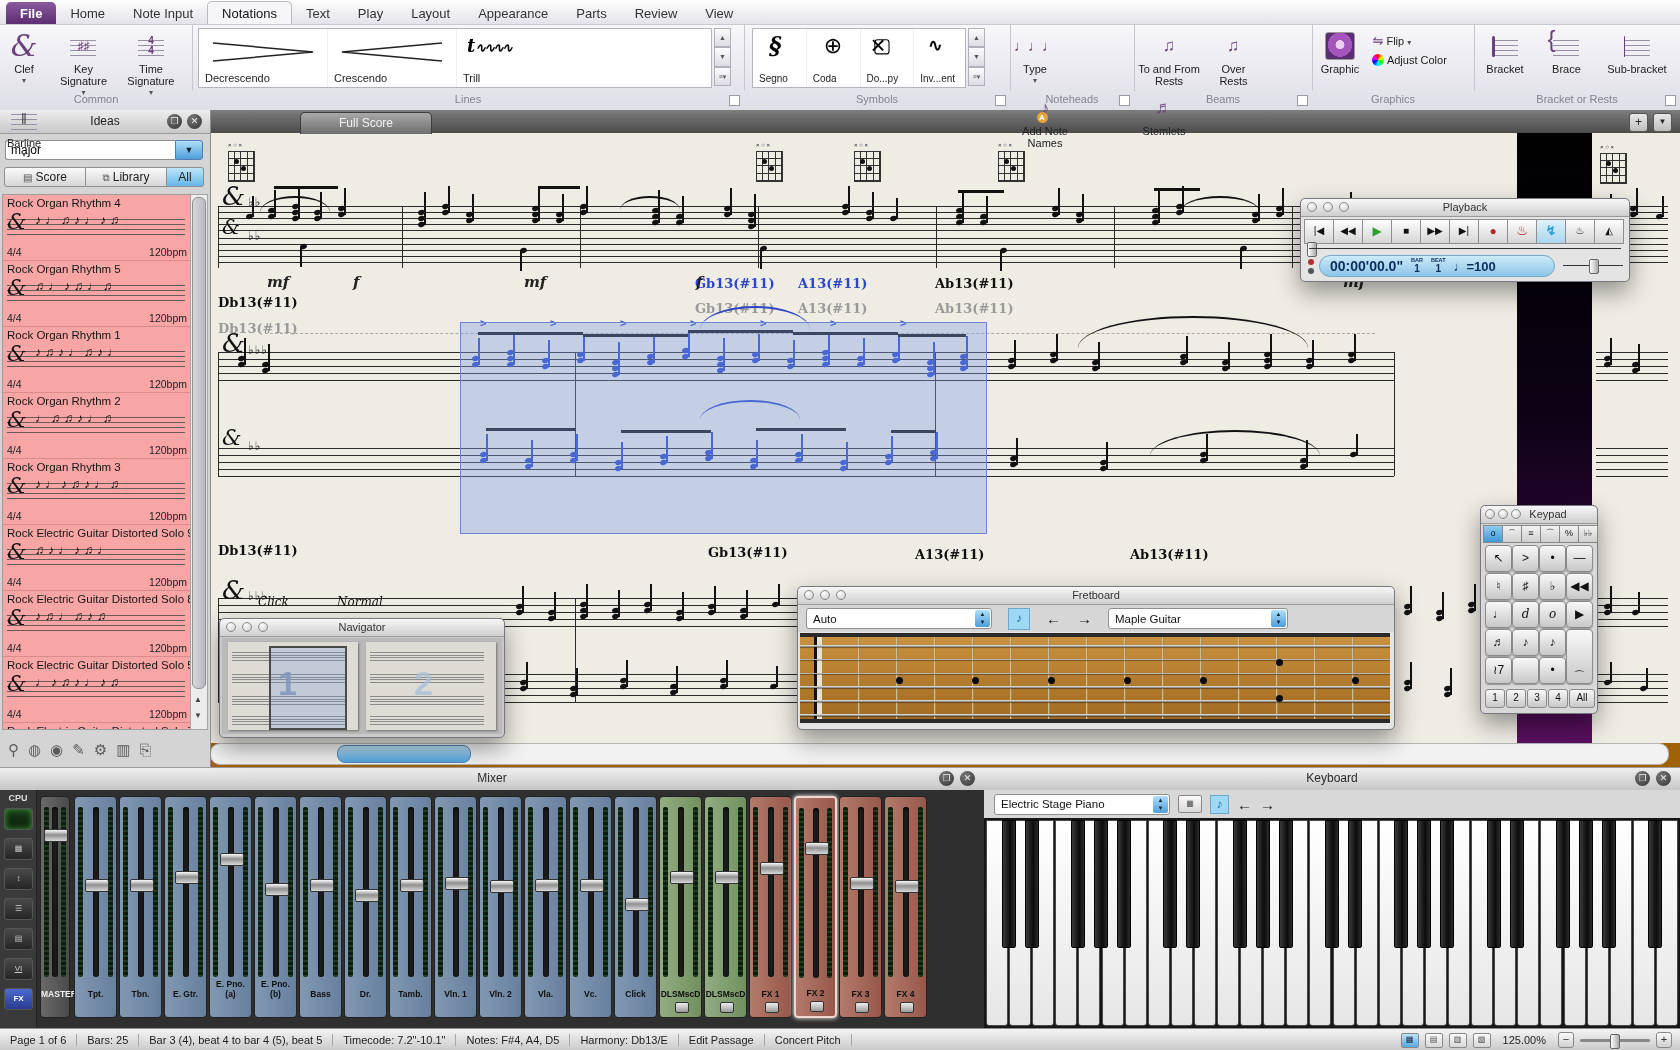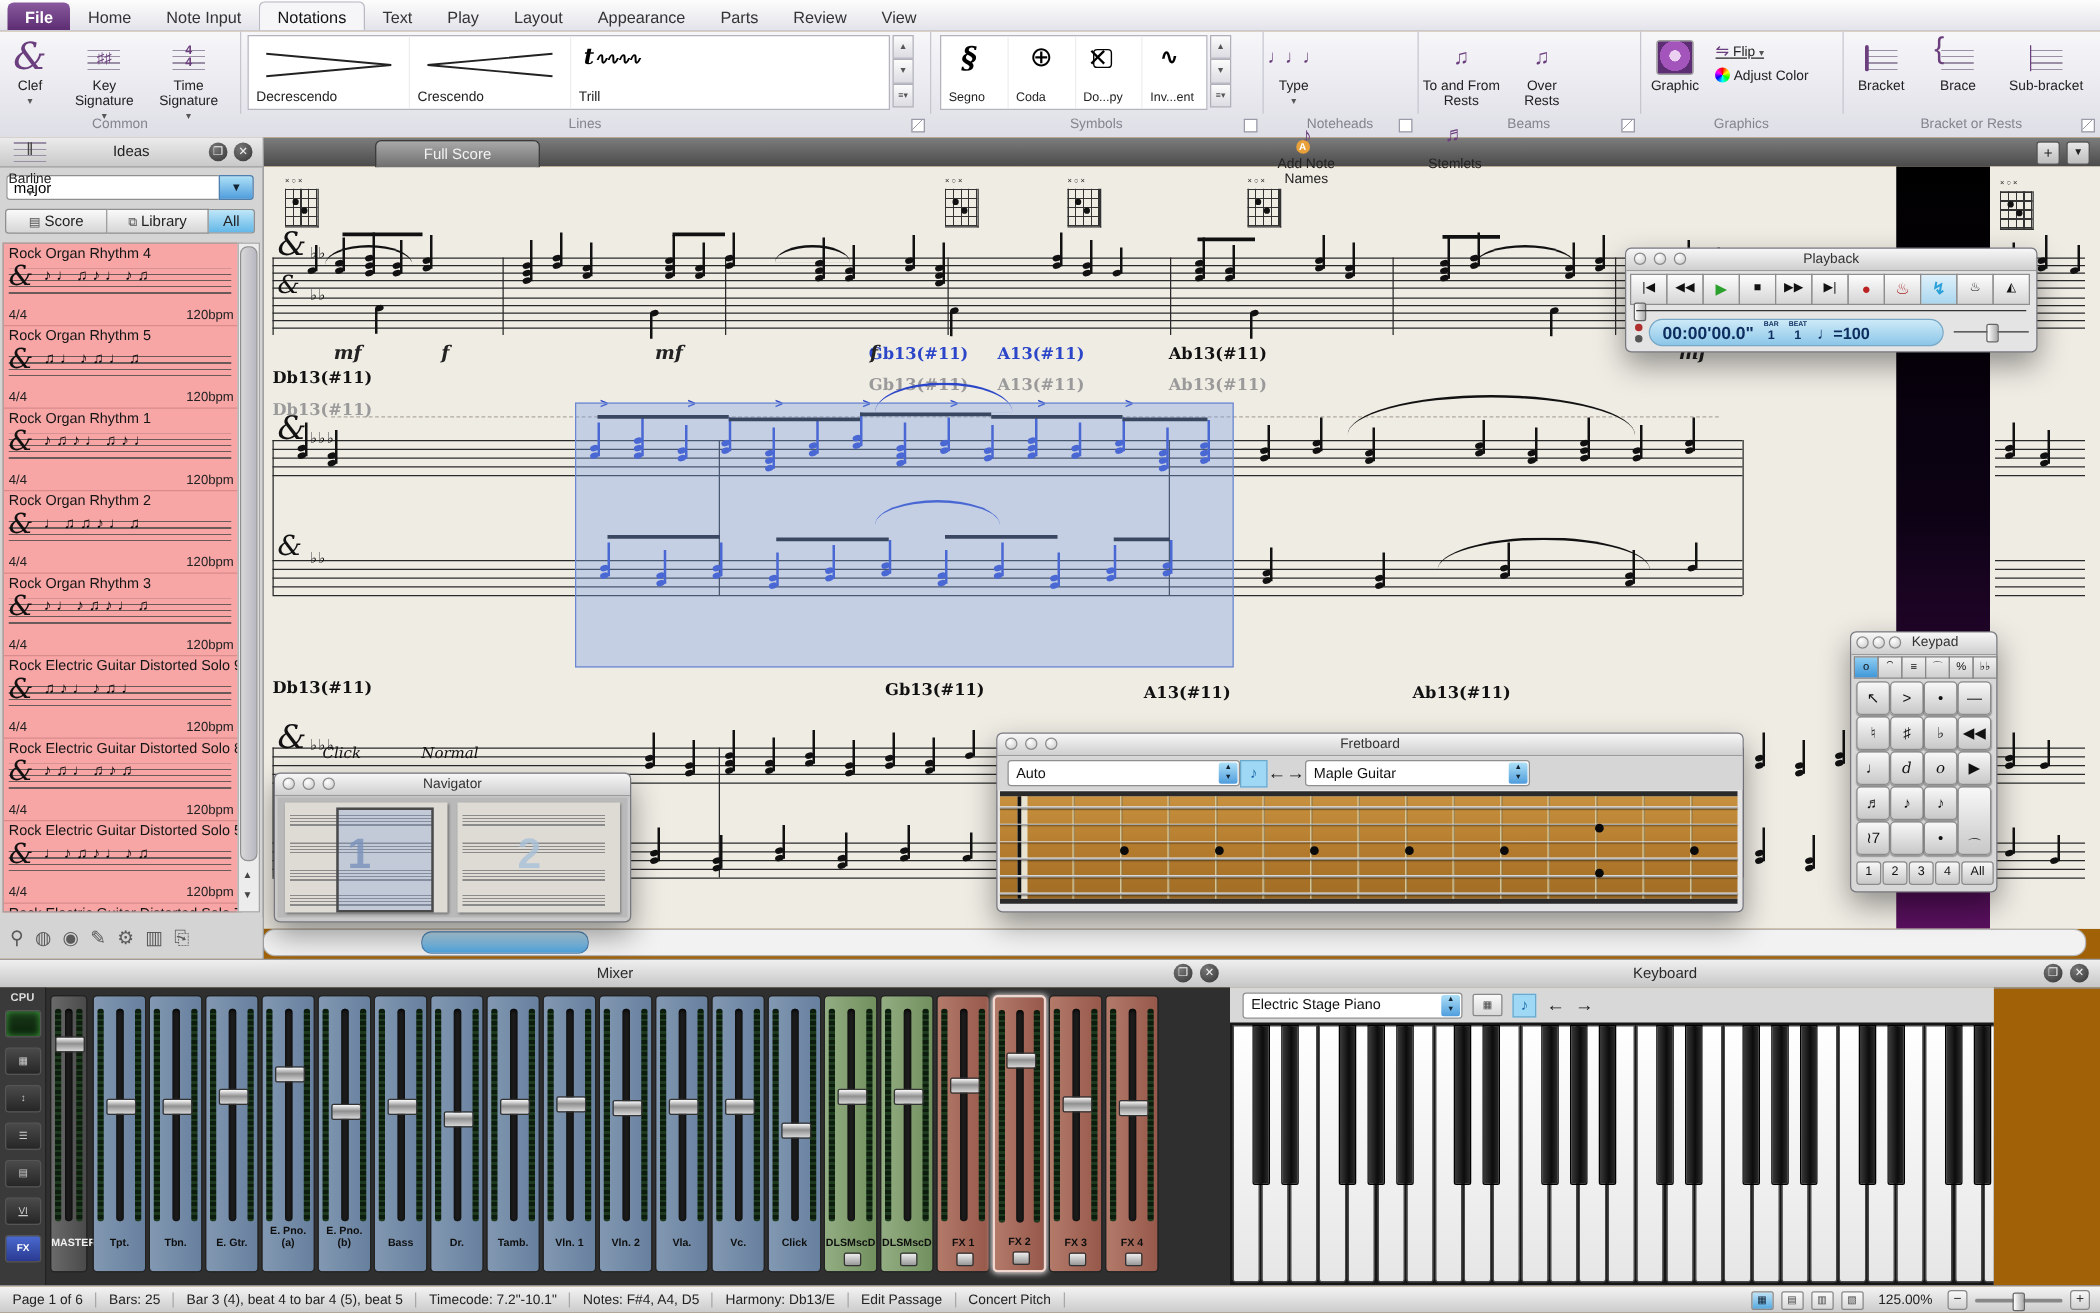--- a/index.html
+++ b/index.html
@@ -163,21 +163,21 @@
   .kptab.active{background:linear-gradient(#8ecdf2,#3f97d8);}
   .kpkey{position:absolute;width:25px;height:25px;border:1px solid #8a8a8a;border-radius:4px;
     background:linear-gradient(#f8f8f8,#c8c8c8);font-size:12px;text-align:center;line-height:24px;color:#111;
     box-shadow:0 1px 1px rgba(0,0,0,.3);}
   .kpkey.tall{height:53px;line-height:92px;}
   .kpnum{position:absolute;top:183px;height:17px;border:1px solid #8a8a8a;border-radius:3px;
     background:linear-gradient(#f8f8f8,#c8c8c8);font-size:10px;text-align:center;line-height:16px;color:#111;}
   
   #fretboard{left:797px;top:586px;width:596px;height:142px;}
   #fb-controls{position:absolute;left:0;top:18px;width:100%;height:27px;background:#d6d6d6;
-    display:flex;align-items:center;gap:0;padding:0 8px;box-sizing:border-box;}
+    display:flex;align-items:center;gap:16px;padding:0 8px;box-sizing:border-box;}
   .fb-select{height:19px;background:#fff;border:1px solid #8f8f8f;border-radius:3px;font-size:11.5px;
     color:#111;display:flex;align-items:center;padding-left:6px;position:relative;}
   .fb-select .step{position:absolute;right:1px;top:1px;bottom:1px;width:15px;border-radius:2px;
     background:linear-gradient(#aee0f7,#4f9ddd);font-size:6px;color:#123;text-align:center;line-height:8px;}
   .fb-note{width:20px;height:20px;background:#9fd8f5;border:1px solid #6aa8cc;text-align:center;
     line-height:19px;font-size:12px;color:#1a6aa8;}
   .fb-arrow{font-size:15px;font-weight:bold;color:#111;}
   #fb-wood{position:absolute;left:2px;top:46px;width:590px;height:90px;
     background:linear-gradient(#c7913f,#b57c2e 50%,#a06c24);border-top:4px solid #2a2a2a;border-bottom:4px solid #2a2a2a;box-sizing:border-box;}
   #fb-nut{position:absolute;left:14px;top:0;width:5px;height:82px;background:#e8e2d0;border-left:3px solid #111;}
@@ -213,21 +213,21 @@
   .ftrack{position:absolute;left:50%;top:10px;margin-left:-3px;width:6px;height:170px;background:#1c1c1c;
     border-radius:3px;box-shadow:inset 0 1px 3px #000;}
   .meter{position:absolute;top:10px;width:5px;height:170px;border-radius:2px;
     background:repeating-linear-gradient(to bottom,#0d1d0d 0 3px,#1e3a1e 3px 5px);}
   .fknob{position:absolute;left:50%;margin-left:-11px;width:22px;height:11px;border-radius:2px;
     background:linear-gradient(#fafafa,#909090 45%,#d8d8d8);border:1px solid #333;}
   .strip-label{position:absolute;left:0;bottom:18px;width:100%;text-align:center;font-size:8.5px;color:#0e0e0e;font-weight:bold;}
   .strip.master .strip-label{color:#f0f0f0;}
   .strip-btn{position:absolute;left:50%;bottom:4px;margin-left:-6px;width:12px;height:9px;border-radius:2px;
     background:linear-gradient(#eee,#999);border:1px solid #333;}
-  #keyboard{left:984px;top:790px;width:611px;height:238px;background:#d8d8d8;z-index:5;overflow:hidden;}
+  #keyboard{left:984px;top:790px;width:696px;height:238px;background:#d8d8d8;z-index:5;overflow:hidden;}
   #kb-toolbar{position:absolute;left:0;top:0;width:100%;height:28px;background:#d8d8d8;
     display:flex;align-items:center;gap:8px;padding:0 10px;box-sizing:border-box;}
   #piano{position:absolute;left:0;top:28px;width:696px;height:210px;background:#161616;}
   .wkey{position:absolute;top:2px;height:206px;background:linear-gradient(#ffffff,#e6e6e6);
     border:1px solid #4a4a4a;border-radius:0 0 3px 3px;box-sizing:border-box;}
   .bkey{position:absolute;top:2px;height:128px;background:linear-gradient(90deg,#3a3a3a,#0c0c0c 60%,#2c2c2c);
     border:1px solid #000;border-radius:0 0 2px 2px;box-sizing:border-box;z-index:2;}
   
   #statusbar{left:0;top:1028px;width:1680px;height:22px;
     background:linear-gradient(#f4f4f4,#c9c9c9);border-top:1px solid #8d8d8d;z-index:6;
@@ -387,21 +387,21 @@
     </div>
 
     <div class="rgroup" style="left:1312px;width:162px;">
       <div class="rbtn" style="width:48px">
         <div class="ric">
             <div style="width:28px;height:26px;border-radius:3px;border:1px solid #999;background:radial-gradient(circle at 50% 45%,#ecd0f2 0 22%,#a455bc 23% 60%,#5c2d72 61%);"></div>
           </div>
         <span>Graphic</span>
       </div>
       <div style="display:inline-flex;flex-direction:column;gap:6px;padding-top:8px;vertical-align:top;">
-        <div style="font-size:11px;color:#222;text-decoration:underline;"><span style="color:#6b3f7d;font-size:13px;">⇋</span> <span>Flip</span> <span class="caret">▾</span></div>
+        <div style="font-size:11px;color:#222;"><span style="color:#6b3f7d;font-size:13px;">⇋</span> <span>Flip</span> <span class="caret">▾</span></div>
         <div style="font-size:11px;color:#222;"><span style="display:inline-block;width:12px;height:12px;border-radius:50%;background:conic-gradient(#f00,#ff0,#0f0,#0ff,#00f,#f0f,#f00);vertical-align:-2px;"></span> <span>Adjust Color</span></div>
       </div>
       <div class="rgroup-label">Graphics</div>
     </div>
 
     <div class="rgroup" style="left:1474px;width:206px;border-right:none;">
       <div class="rbtn" style="width:54px">
         <div class="ric">
             <div class="staffmini">
               <div class="brk-bar"></div>

